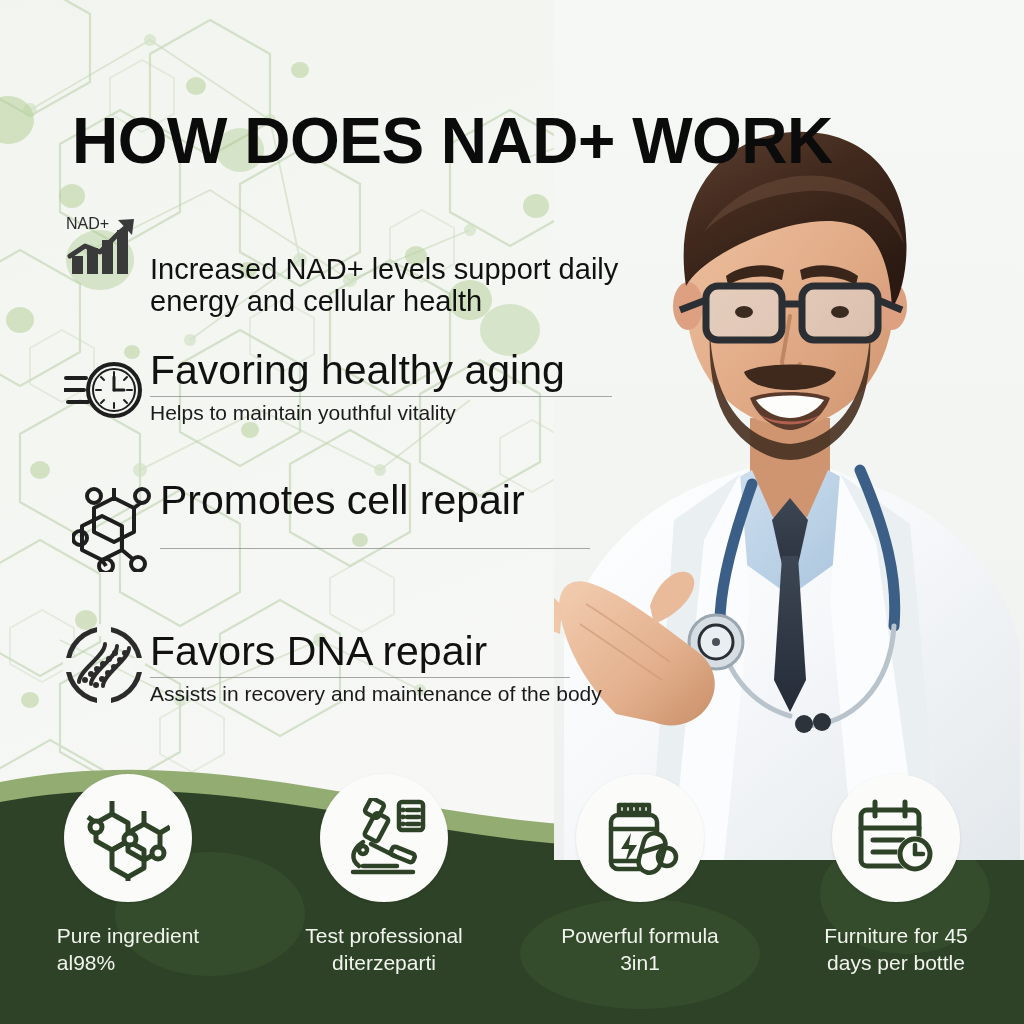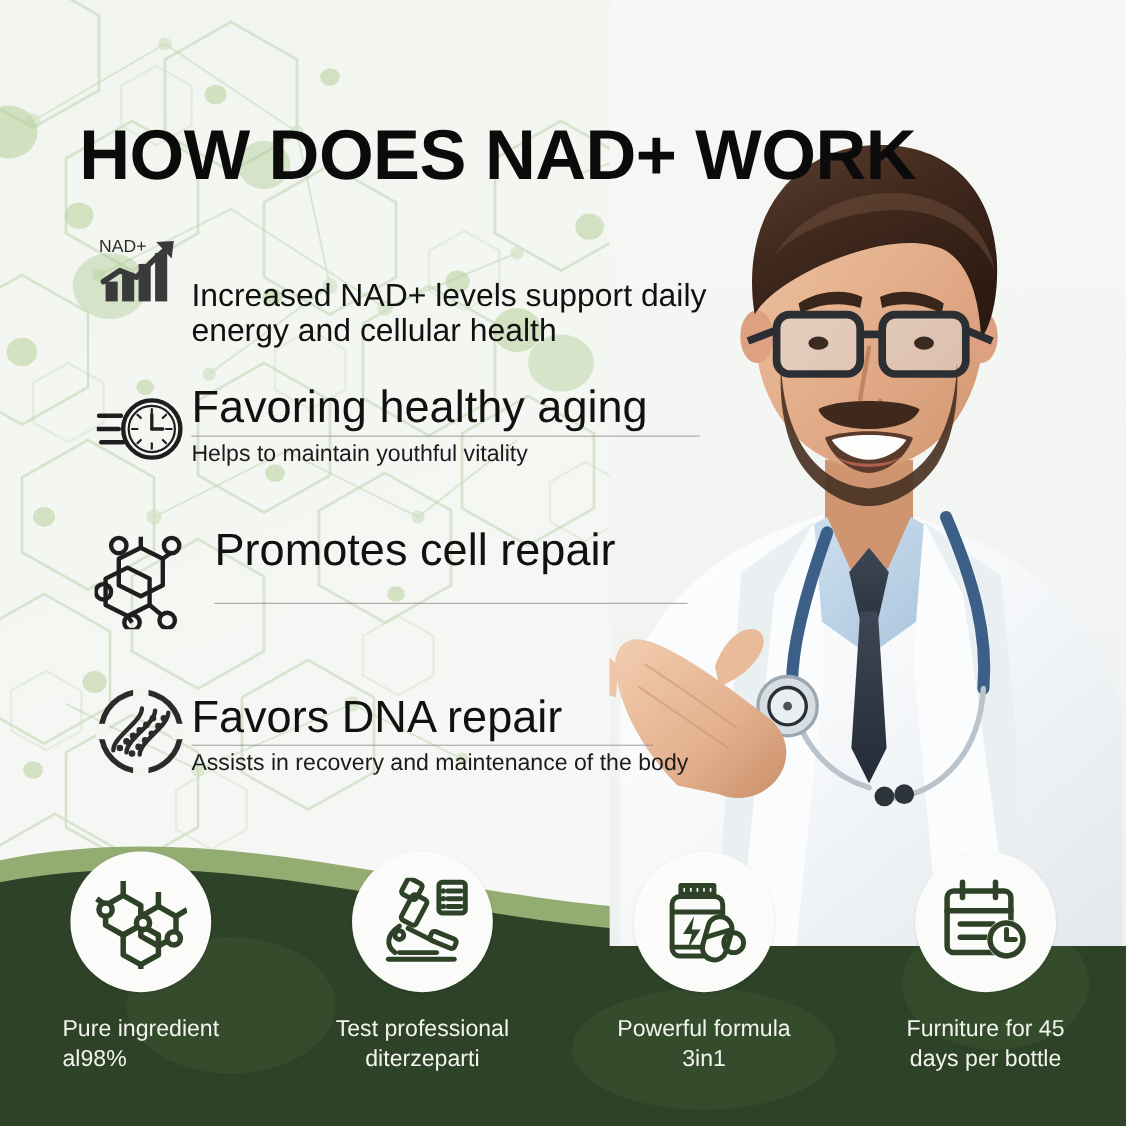--- a/index.html
+++ b/index.html
@@ -68,21 +68,20 @@
     display: flex;
     align-items: flex-start;
   }
   .feature-icon {
     flex: 0 0 auto;
     width: 92px;
     display: flex;
     align-items: center;
     justify-content: center;
     padding-top: 4px;
-    margin-left: 24px;
   }
   .feature-text {
     flex: 1 1 auto;
   }
   .feature-title {
     color: #111111;
     line-height: 1.12;
     white-space: nowrap;
   }
   .feature-rule {
@@ -99,21 +98,21 @@
   }
 
   
   #feature-1 { left: 58px; top: 8px; }
   #feature-1 .feature-title { font-size: 29px; white-space: normal; width: 530px; margin-top: 45px; }
 
   #feature-2 { left: 58px; top: 148px; }
   #feature-2 .feature-title { font-size: 41px; }
   #feature-2 .feature-rule { width: 462px; }
 
-  #feature-3 { left: 58px; top: 278px; gap: 21px; }
+  #feature-3 { left: 68px; top: 278px; }
   #feature-3 .feature-title { font-size: 41px; }
   #feature-3 .feature-rule { width: 430px; margin-top: 24px; }
 
   #feature-4 { left: 58px; top: 420px; align-items: flex-end; }
   #feature-4 .feature-title { font-size: 41px; }
   #feature-4 .feature-rule { width: 420px; }
 
   
   .wave-band {
     position: absolute;

